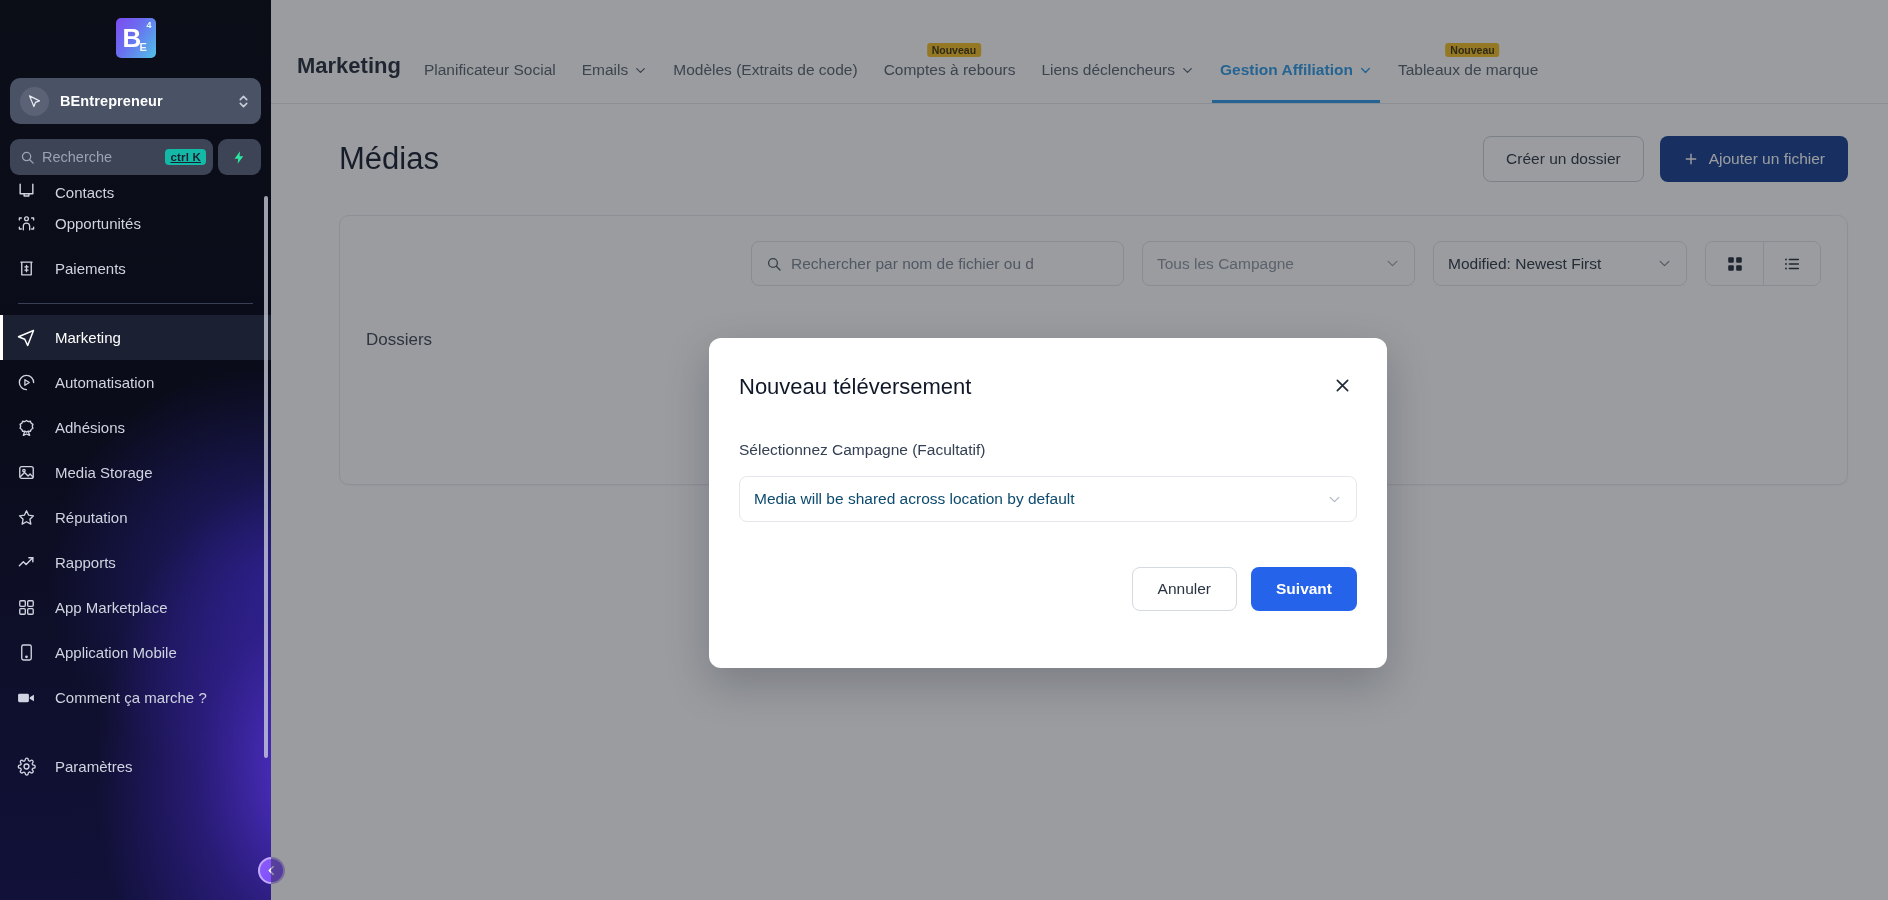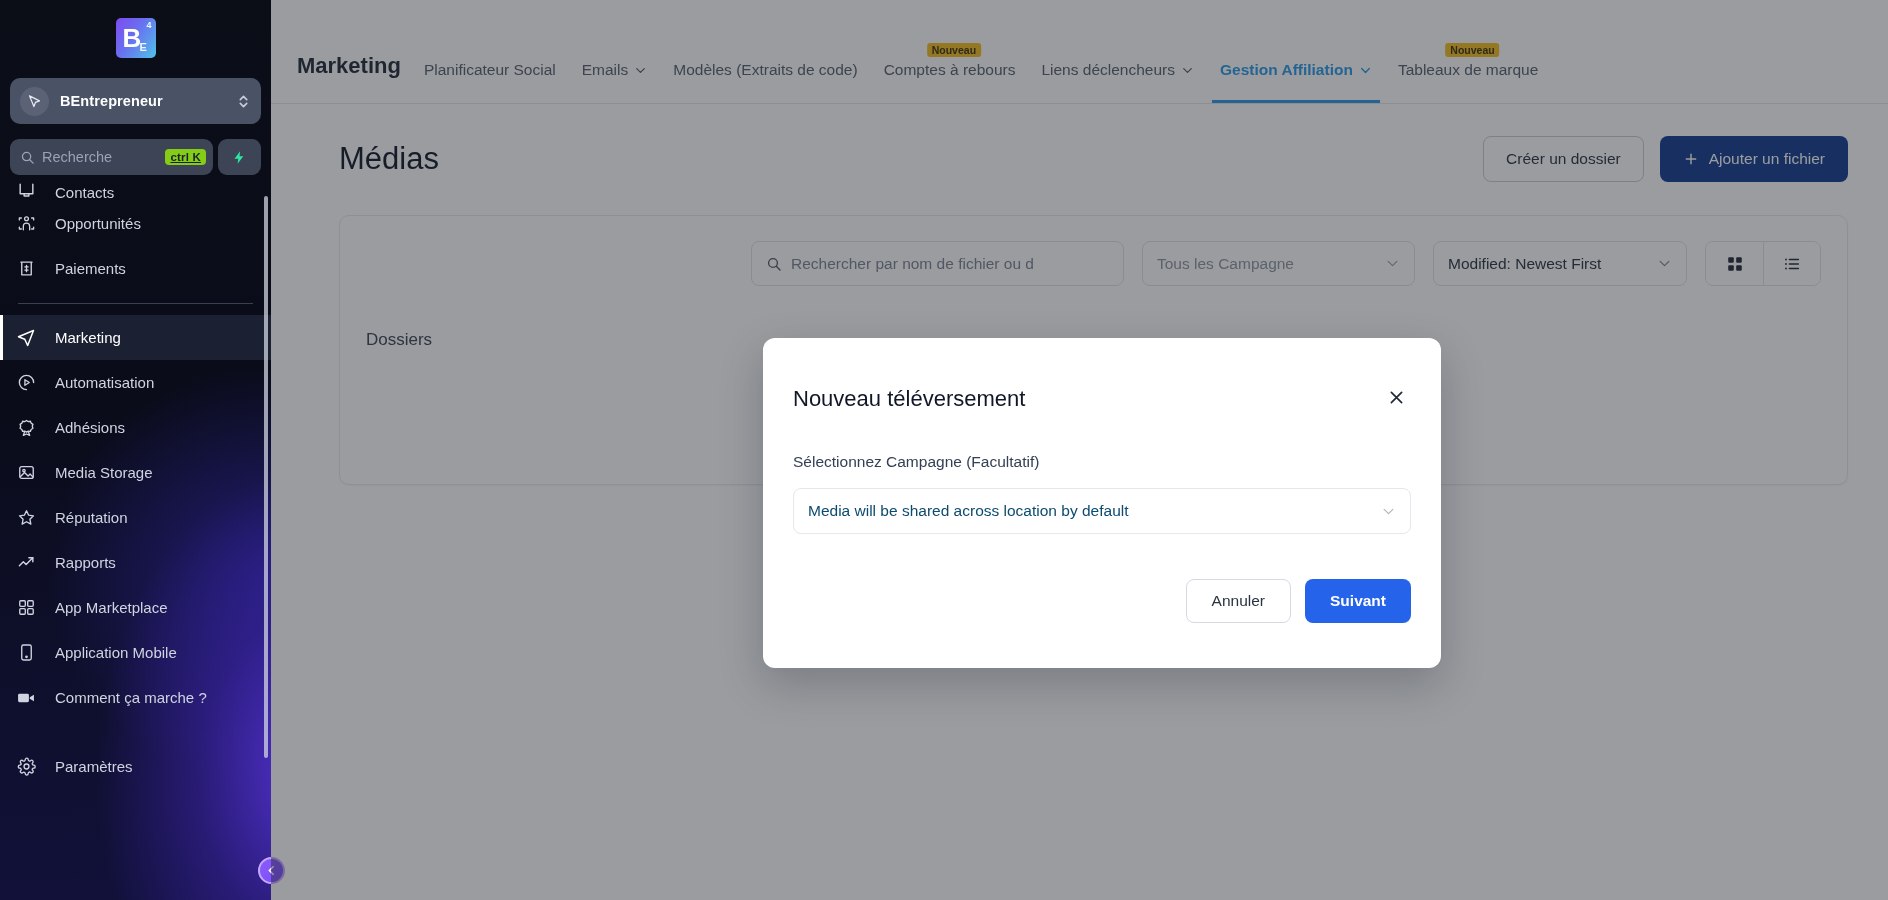--- a/index.html
+++ b/index.html
@@ -52,21 +52,21 @@
   .sb-account .nm { flex: 1; color: #ffffff; font-size: 14.5px; font-weight: 700; letter-spacing: .1px; }
   .sb-account .chev { color: #c7ccd8; font-size: 11px; line-height: 8px; text-align: center; }
 
   .sb-search-row { margin: 15px 10px 0 10px; display: flex; gap: 5px; }
   .sb-search {
     flex: 1; height: 36px; background: #3c4456; border-radius: 9px;
     display: flex; align-items: center; padding: 0 7px 0 10px; gap: 7px; cursor: text;
   }
   .sb-search .ph { flex: 1; color: #9aa2b4; font-size: 14.5px; }
   .sb-search .kbd {
-    background: #84cc16; color: #1b2030; font-size: 11.5px; font-weight: 700;
+    background: #14b8a6; color: #1b2030; font-size: 11.5px; font-weight: 700;
     padding: 2px 5px; border-radius: 4px; letter-spacing: .2px; text-decoration: underline;
   }
   .sb-spark {
     width: 43px; height: 36px; background: #3c4456; border-radius: 9px;
     display: flex; align-items: center; justify-content: center; cursor: pointer;
   }
 
   .sb-nav { margin-top: 8px; position: relative; }
   .sb-item {
     height: 45px; display: flex; align-items: center; gap: 18px;
@@ -165,24 +165,24 @@
     width: 266px; height: 55px; background: #f4f5f7; border-radius: 9px;
     display: flex; align-items: center; padding: 0 13px 0 17px; gap: 14px; cursor: pointer;
   }
   .folder .fn { flex: 1; font-size: 15.5px; color: #222c3a; }
   .folder .dots { width: 22px; display: flex; align-items: center; justify-content: center; cursor: pointer; }
 
   
   #overlay { position: absolute; inset: 0; background: rgba(32,35,43,.45); z-index: 40; }
   #modal {
     position: absolute; z-index: 50;
-    left: 763px; top: 338px; width: 678px; height: 330px;
+    left: 709px; top: 338px; width: 678px; height: 330px;
     background: #ffffff; border-radius: 12px;
     box-shadow: 0 16px 44px rgba(9,15,35,.22);
-    padding: 44px 30px 0 30px;
+    padding: 32px 30px 0 30px;
   }
   .md-head { display: flex; align-items: flex-start; }
   .md-title { flex: 1; font-size: 22px; color: #101828; padding-top: 4px; }
   .md-close { width: 30px; height: 30px; display: flex; align-items: center; justify-content: center; cursor: pointer; }
   .md-label { margin-top: 41px; font-size: 15.5px; color: #344054; }
   .md-select {
     margin-top: 17px; height: 46px; border: 1px solid #e4e7ec; border-radius: 8px;
     display: flex; align-items: center; padding: 0 14px; cursor: pointer;
   }
   .md-select .ph { flex: 1; font-size: 15.5px; color: #0c4a6e; }

